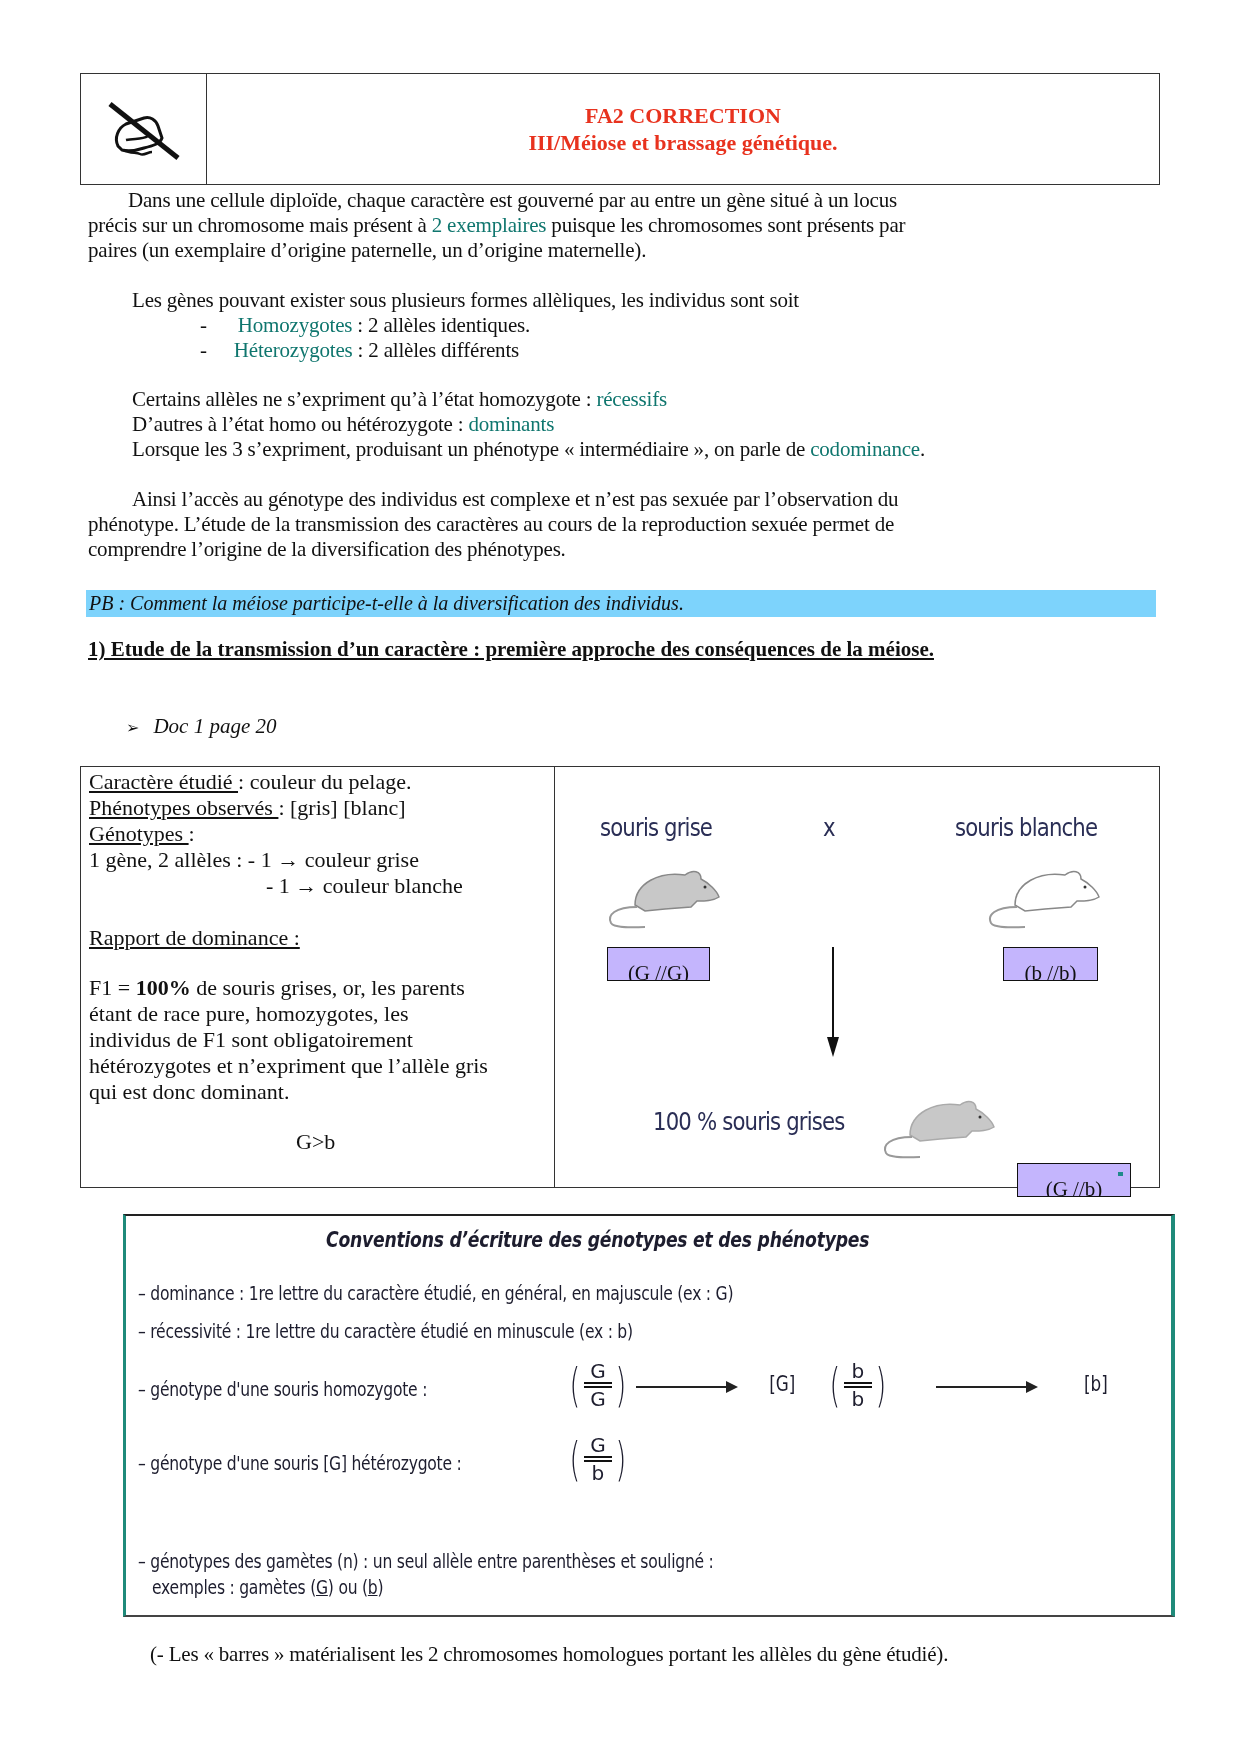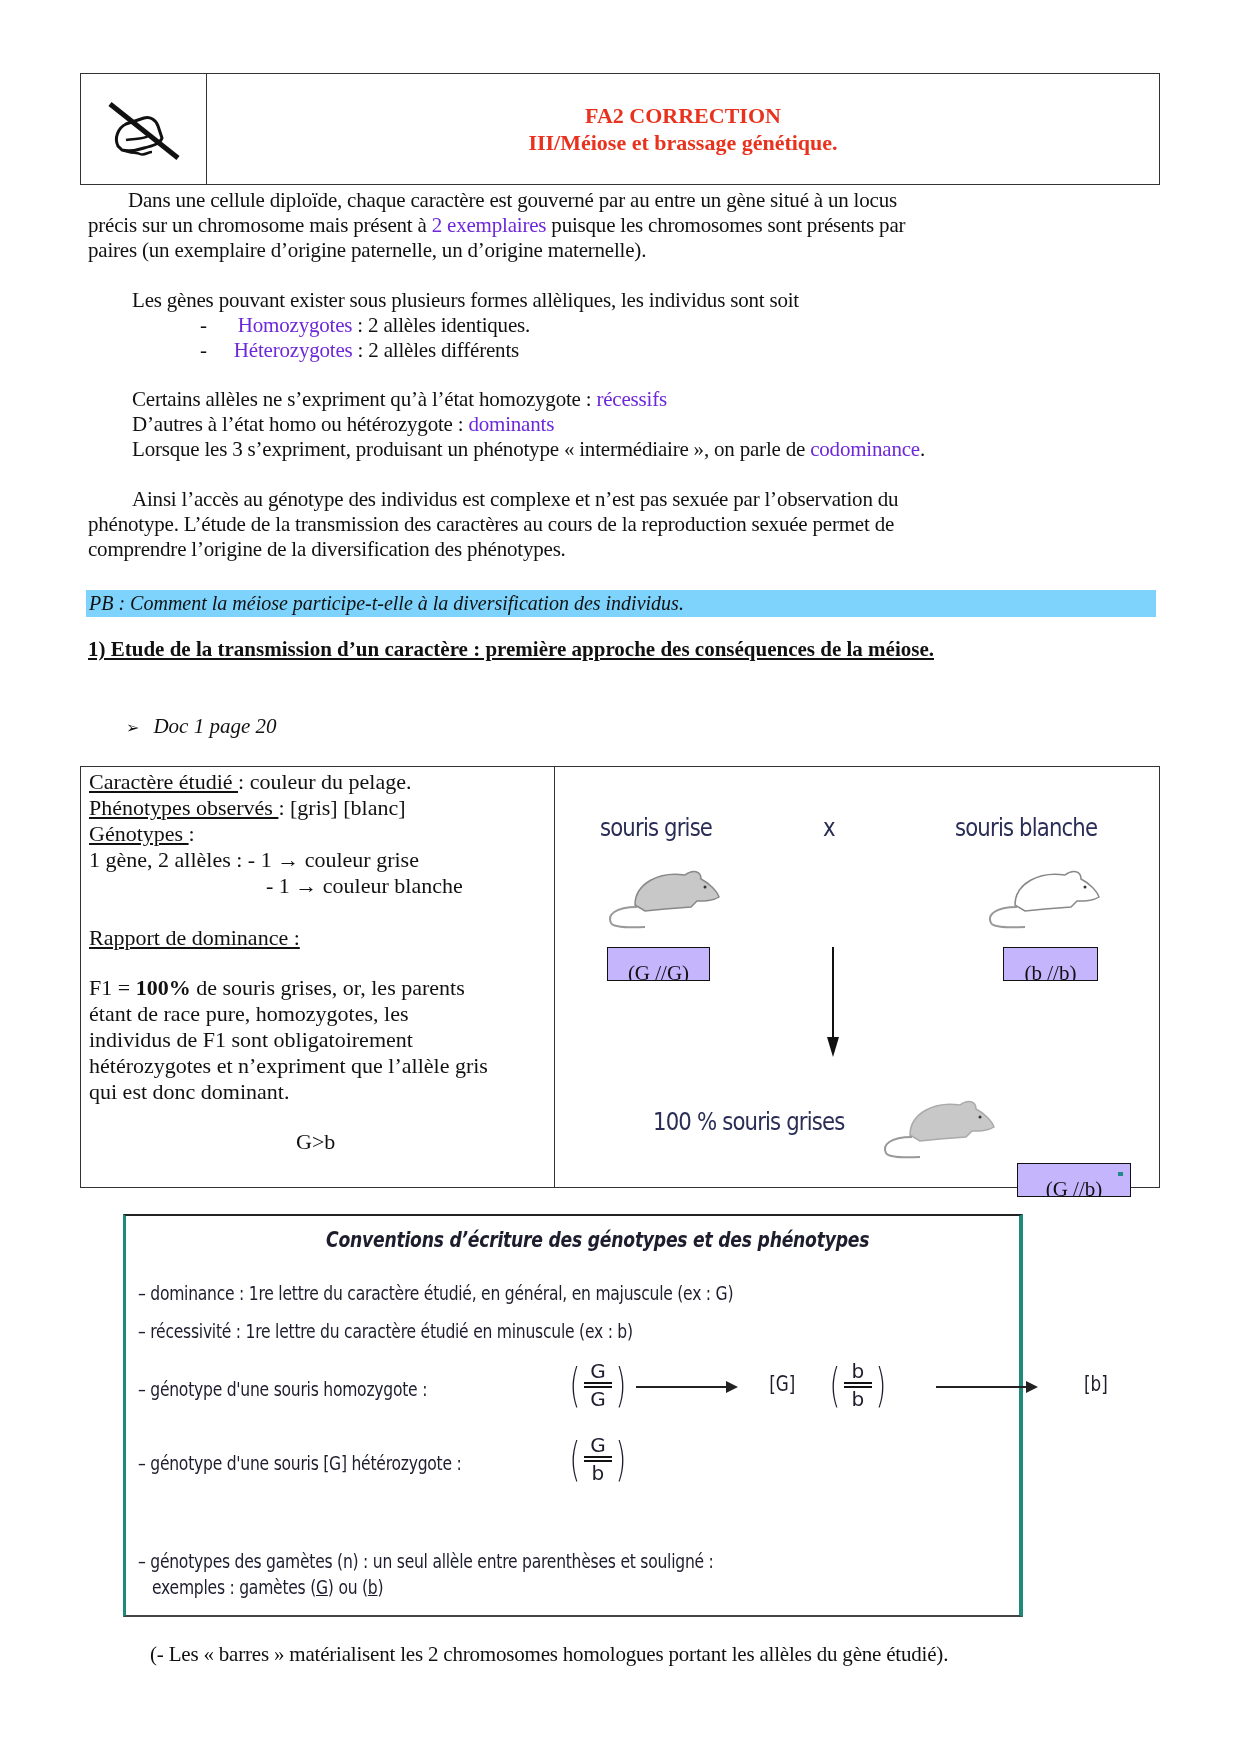--- a/index.html
+++ b/index.html
@@ -1,19 +1,19 @@
 <!DOCTYPE html>
 <html><head>
 <meta charset="utf-8">
 <style>
   html, body { margin: 0; padding: 0; background: #ffffff; }
   body { width: 1240px; height: 1754px; position: relative; overflow: hidden;
          font-family: "Liberation Serif", "DejaVu Serif", serif; color: #111; }
   .abs { position: absolute; }
-  .red { color: #6d28d9; font-family: Liberation Serif, serif; }
+  .red { color: #0f766e; font-family: Liberation Serif, serif; }
   .txt { font-size: 21px; line-height: 25px; white-space: nowrap; letter-spacing: -0.2px; }
 
   
   #header-box { left: 80px; top: 73px; width: 1080px; height: 112px; border: 1.5px solid #333;
                 box-sizing: border-box; display: flex; }
   #header-icon-cell { width: 125px; border-right: 1.5px solid #333; display: flex; align-items: center; justify-content: center; }
   #header-title-cell { flex: 1; display: flex; flex-direction: column; align-items: center; justify-content: center; }
   #header-title-cell .t { color: #e8321e; font-size: 22px; line-height: 27px; font-weight: bold; }
 
   .pb-bar { left: 86px; top: 590px; width: 1070px; height: 27px; background: #7dd3fc;
@@ -26,21 +26,21 @@
                  box-sizing: border-box; display: flex; }
   #cross-left { width: 473px; border-right: 1.5px solid #333; position: relative; }
   #cross-right { flex: 1; position: relative; font-family: "DejaVu Sans", "Liberation Sans", sans-serif; }
   .cl { position: absolute; left: 8px; font-size: 22px; line-height: 26px; white-space: nowrap; }
   .u { text-decoration: underline; }
   .geno-box { position: absolute; border: 1.5px solid #111; background: #c4b5fd; font-family: "Liberation Serif", serif;
               font-size: 21px; text-align: center; overflow: hidden; height: 34px; line-height: 50px; box-sizing: border-box; }
   .mouse-label { position: absolute; font-size: 25px; color: #2a2e55; letter-spacing: -1px; transform: scaleX(0.85); transform-origin: left; }
 
   
-  #conv-box { left: 123px; top: 1214px; width: 900px; height: 403px; border-top: 2px solid #222; border-bottom: 2px solid #444;
+  #conv-box { left: 123px; top: 1214px; width: 1052px; height: 403px; border-top: 2px solid #222; border-bottom: 2px solid #444;
               border-left: 3px solid #1f8a7a; border-right: 4px solid #1f8a7a; box-sizing: border-box;
               font-family: "DejaVu Sans", "Liberation Sans", sans-serif; color: #1d1d2e; }
   .conv-line { position: absolute; left: 12px; font-size: 19px; white-space: nowrap; transform: scaleX(0.82); transform-origin: left; letter-spacing: -0.3px; }
   .frac { position: absolute; display: flex; align-items: center; font-size: 20px; }
   .frac .paren { font-size: 46px; font-weight: 200; line-height: 50px; transform: scaleX(0.6); }
   .frac .stack { display: flex; flex-direction: column; align-items: center; width: 28px; }
   .frac .bar { width: 28px; height: 6px; border-top: 2px solid #111; border-bottom: 2px solid #111; box-sizing: border-box; margin: 1px 0; }
   .frac .al { line-height: 20px; }
   .arrow { position: absolute; height: 2px; background: #222; }
   .arrow::after { content: ""; position: absolute; right: -2px; top: -5px; border-left: 12px solid #222; border-top: 6px solid transparent; border-bottom: 6px solid transparent; }

